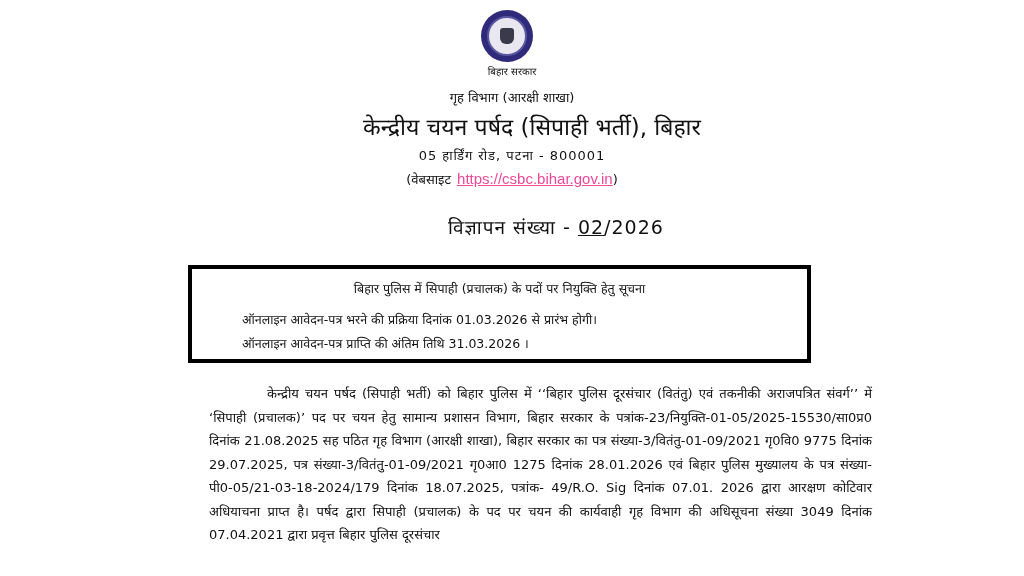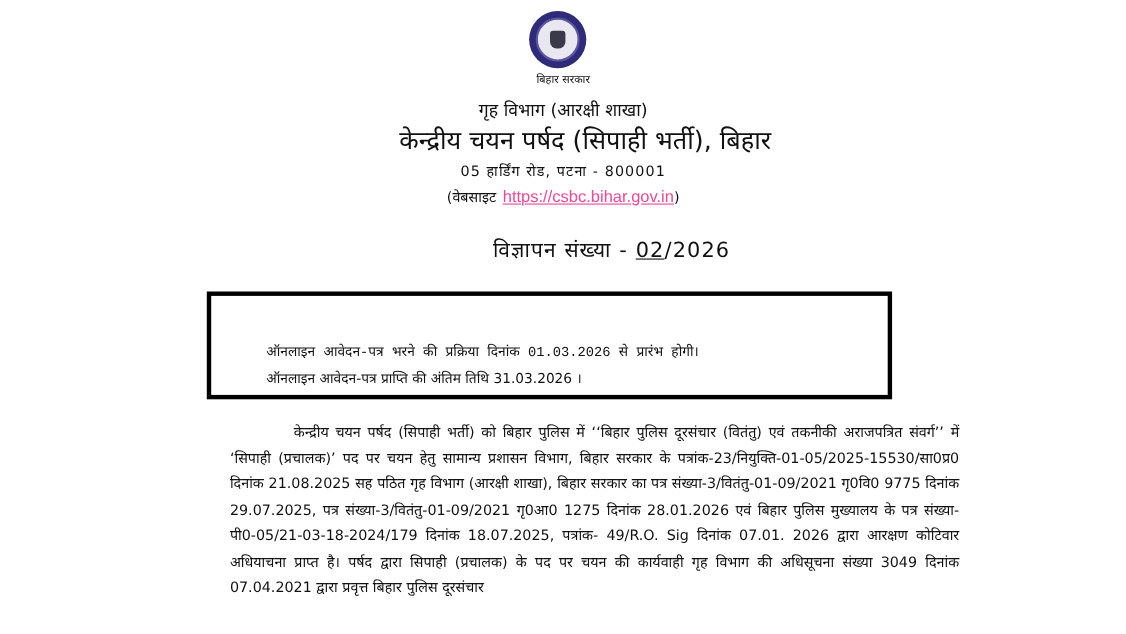--- a/index.html
+++ b/index.html
@@ -20,35 +20,35 @@
       background: #e9e7ef; border: 2px solid #5b56a0;
       display: flex; align-items: center; justify-content: center;
       box-sizing: border-box;
     }
     .logo-emblem {
       width: 14px; height: 16px; background: #3a3a4a;
       border-radius: 3px 3px 6px 6px;
     }
     .center-line { position: absolute; left: 0; width: 1024px; text-align: center; white-space: nowrap; }
     .l-govt { top: 64px; font-size: 10px; }
-    .l-dept { top: 88px; font-size: 16px; }
+    .l-dept { top: 88px; font-size: 13px; }
     .l-board { top: 110px; font-size: 23px; margin-left: 20px; }
     .l-addr { top: 146px; font-size: 13px; letter-spacing: 1px; }
     .l-web { top: 170px; font-size: 13px; }
     .l-web a { color: #ec4899; text-decoration: underline; font-family: "Liberation Sans", sans-serif; font-size: 15px; margin-left: 6px; }
     .l-adv { top: 214px; font-size: 19px; letter-spacing: 1px; padding-left: 44px; }
     .l-adv .u { text-decoration: underline; }
 
     .notice-box {
       position: absolute; left: 188px; top: 265px; width: 623px; height: 98px;
       border: 4px solid #000; box-sizing: border-box; background: #fff;
     }
     .nb-title { position: absolute; top: 11px; left: 0; width: 100%; text-align: center; font-size: 12.5px; }
     .nb-line { position: absolute; left: 50px; font-size: 12.5px; white-space: nowrap; }
-    .nb-l1 { top: 42px; font-family: Liberation Mono, monospace; }
+    .nb-l1 { top: 42px; }
     .nb-l2 { top: 66px; }
 
     .para {
       position: absolute; left: 170px; top: 382px; width: 663px;
       font-size: 13px; line-height: 23.5px; text-align: justify;
       text-indent: 58px;
       margin-left: 39px;
     }
   </style>
 </head>
@@ -66,17 +66,18 @@
 <div class="center-line l-addr">05 हार्डिंग रोड, पटना - 800001</div>
 <div class="center-line l-web">
   <span>(वेबसाइट</span><a>https://csbc.bihar.gov.in</a><span>)</span>
 </div>
 
 <div class="center-line l-adv">
   <span>विज्ञापन संख्या - </span><span class="u">02</span><span>/2026</span>
 </div>
 
 <div class="notice-box">
+  <div class="nb-title">बिहार पुलिस में सिपाही (प्रचालक) के पदों पर नियुक्ति हेतु सूचना</div>
   <div class="nb-line nb-l1">ऑनलाइन आवेदन-पत्र भरने की प्रक्रिया दिनांक 01.03.2026 से प्रारंभ होगी।</div>
   <div class="nb-line nb-l2">ऑनलाइन आवेदन-पत्र प्राप्ति की अंतिम तिथि 31.03.2026 ।</div>
 </div>
 
 <div class="para">केन्द्रीय चयन पर्षद (सिपाही भर्ती) को बिहार पुलिस में ‘‘बिहार पुलिस दूरसंचार (वितंतु) एवं तकनीकी अराजपत्रित संवर्ग’’ में ‘सिपाही (प्रचालक)’ पद पर चयन हेतु सामान्य प्रशासन विभाग, बिहार सरकार के पत्रांक-23/नियुक्ति-01-05/2025-15530/सा0प्र0 दिनांक 21.08.2025 सह पठित गृह विभाग (आरक्षी शाखा), बिहार सरकार का पत्र संख्या-3/वितंतु-01-09/2021 गृ0वि0 9775 दिनांक 29.07.2025, पत्र संख्या-3/वितंतु-01-09/2021 गृ0आ0 1275 दिनांक 28.01.2026 एवं बिहार पुलिस मुख्यालय के पत्र संख्या- पी0-05/21-03-18-2024/179 दिनांक 18.07.2025, पत्रांक- 49/R.O. Sig दिनांक 07.01. 2026 द्वारा आरक्षण कोटिवार अधियाचना प्राप्त है। पर्षद द्वारा सिपाही (प्रचालक) के पद पर चयन की कार्यवाही गृह विभाग की अधिसूचना संख्या 3049 दिनांक 07.04.2021 द्वारा प्रवृत्त बिहार पुलिस दूरसंचार</div>
 
 </body></html>

